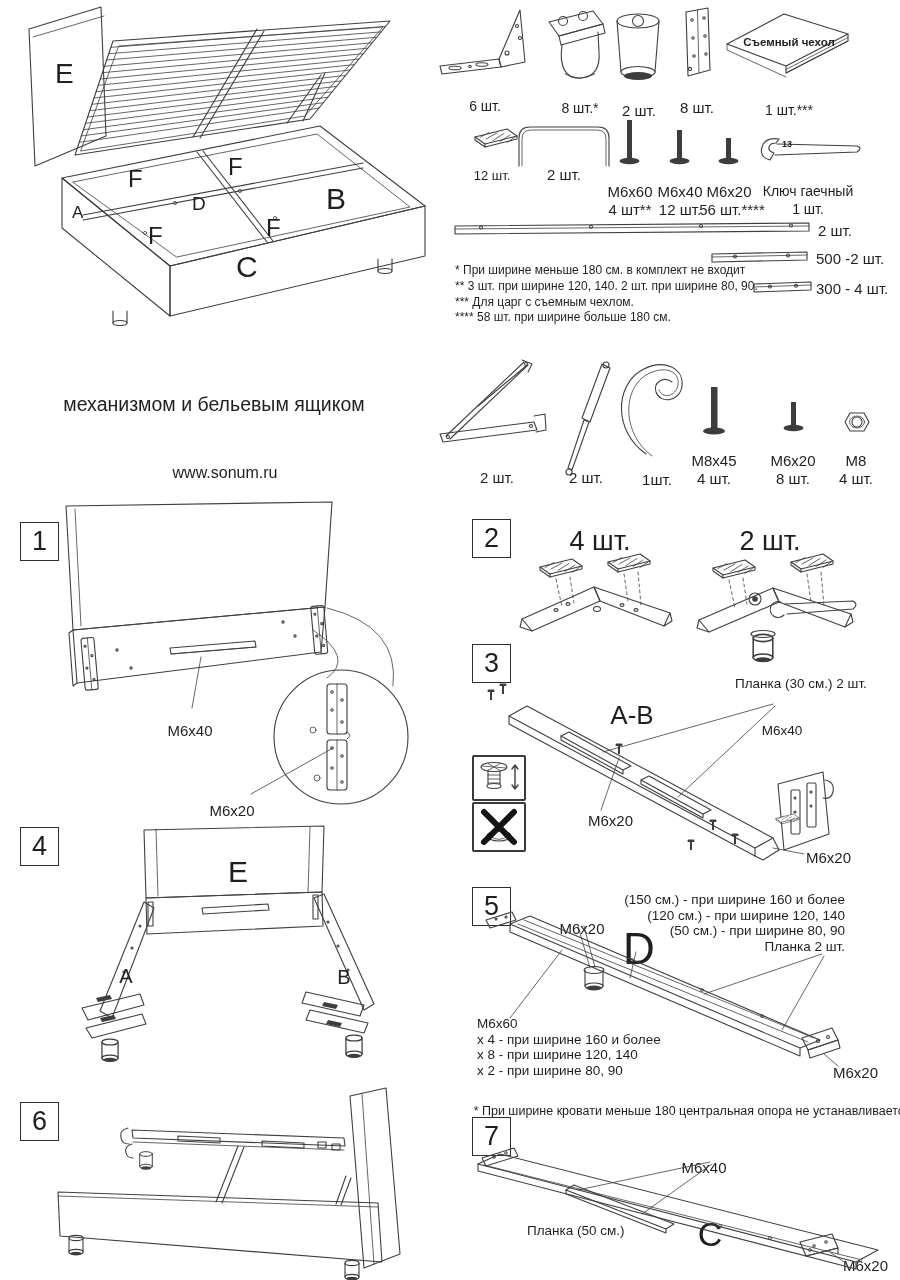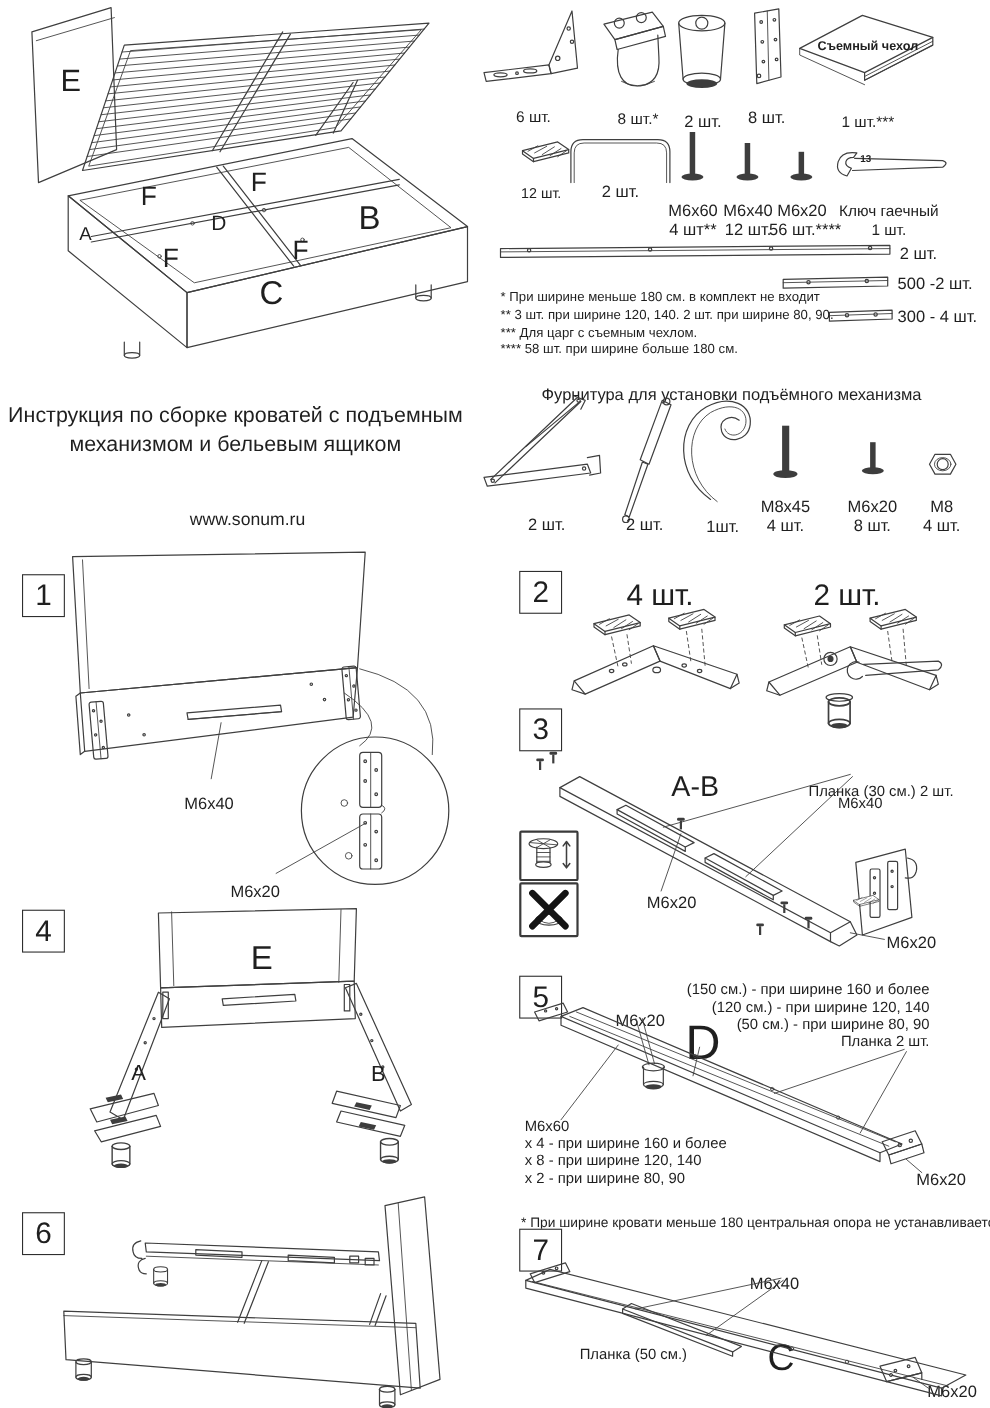--- a/index.html
+++ b/index.html
@@ -210,21 +210,20 @@
   <circle cx="18" cy="6.5" r="1.5"></circle>
       <circle cx="44" cy="5.8" r="1.5"></circle>
 </svg>
 <div class="abs qty15" style="left:816px;top:280px">300 - 4 шт.</div>
 
 <div class="abs note" style="left:455px;top:263px">* При ширине меньше 180 см. в комплект не входит</div>
 <div class="abs note b600" style="left:455px;top:279px">** 3 шт. при ширине  120, 140. 2 шт. при ширине 80, 90.</div>
 <div class="abs note" style="left:455px;top:295px">*** Для царг с съемным чехлом.</div>
 <div class="abs note b600" style="left:455px;top:310px">**** 58 шт. при ширине больше 180 см.</div>
 
-<div class="abs ctr qty15" style="left:665px;top:339px">Фурнитура для установки подъёмного механизма</div>
 <svg class="art" style="left:438px;top:356px" width="112" height="95" viewBox="0 0 112 95">
   <polygon points="2,78 96,66 99,74 5,86"></polygon>
   <line x1="8" y1="80" x2="86" y2="6"></line>
       <line x1="12" y1="83" x2="90" y2="9"></line>
   <line x1="40" y1="50" x2="88" y2="10"></line>
   <polyline points="84,4 94,8 90,16"></polyline>
   <polyline points="96,60 107,58 108,74 98,76"></polyline>
   <circle cx="10" cy="81" r="1.5"></circle>
       <circle cx="88" cy="8" r="1.5"></circle>
       <circle cx="93" cy="70" r="1.5"></circle>
@@ -255,21 +254,20 @@
 <div class="abs ctr qty15" style="left:497px;top:457px">2 шт.</div>
 <div class="abs ctr qty15" style="left:586px;top:457px">2 шт.</div>
 <div class="abs ctr qty15" style="left:657px;top:459px">1шт.</div>
 <div class="abs ctr sz" style="left:714px;top:440px">M8x45</div>
 <div class="abs ctr sz" style="left:714px;top:458px">4 шт.</div>
 <div class="abs ctr sz" style="left:793px;top:440px">M6x20</div>
 <div class="abs ctr sz" style="left:793px;top:458px">8 шт.</div>
 <div class="abs ctr sz" style="left:856px;top:440px">M8</div>
 <div class="abs ctr sz" style="left:856px;top:458px">4 шт.</div>
 
-<div class="abs ctr" style="left:214px;top:355px;font-size:19.5px">Инструкция по сборке кроватей с подъемным</div>
 <div class="abs ctr" style="left:214px;top:381px;font-size:19.5px">механизмом и бельевым ящиком</div>
 <div class="abs ctr" style="left:225px;top:452px;font-size:16px">www.sonum.ru</div>
 
 <div class="stepnum" style="left:20px;top:522px">1</div>
 <svg class="art" style="left:55px;top:500px" width="390" height="330" viewBox="0 0 390 330">
   <polygon points="11,6 277,2 270,107 18,130"></polygon>
   <line x1="20" y1="9" x2="26" y2="126" class="thin"></line>
   <polygon points="18,130 270,107 266,152 22,183"></polygon>
   <polyline points="18,130 14,133 18,186 22,183"></polyline>
   <g transform="rotate(-5 32 140)">
@@ -348,21 +346,21 @@
   <path d="M88,52 a8,8 0 1 0 3,13"></path>
   <path d="M92,54 L160,51 Q166,54 160,59 L94,64"></path>
   <ellipse cx="70" cy="84" rx="12" ry="3.5"></ellipse>
   <g transform="translate(70,88) scale(1.4)">
         <use href="#legCyl"></use>
       </g>
 </svg>
 
 <div class="stepnum" style="left:472px;top:644px">3</div>
 <div class="abs ctr" style="left:632px;top:688px;font-size:26px">A-B</div>
-<div class="abs" style="left:735px;top:712px;font-size:13.5px">Планка (30 см.)  2 шт.</div>
+<div class="abs" style="left:735px;top:676px;font-size:13.5px">Планка (30 см.)  2 шт.</div>
 <div class="abs ctr" style="left:782px;top:711px;font-size:13.5px">M6x40</div>
 <div class="abs sz" style="left:588px;top:812px">M6x20</div>
 <div class="abs sz" style="left:806px;top:849px">M6x20</div>
 <div class="iconbox" style="left:472px;top:755px;width:50px;height:42px">
   <svg width="46" height="38" viewBox="0 0 46 38">
     <ellipse cx="18" cy="8" rx="13" ry="4.5"></ellipse>
     <path d="M6,7 L30,9 M12,4.5 L24,11.5 M24,4.5 L12,11.5" class="thin"></path>
     <path d="M12,11 v14 M24,12 v13"></path>
     <path d="M12,16 h12 M12,20 h12 M12,24 h12" class="thin"></path>
     <ellipse cx="18" cy="27" rx="7" ry="2.5"></ellipse>

